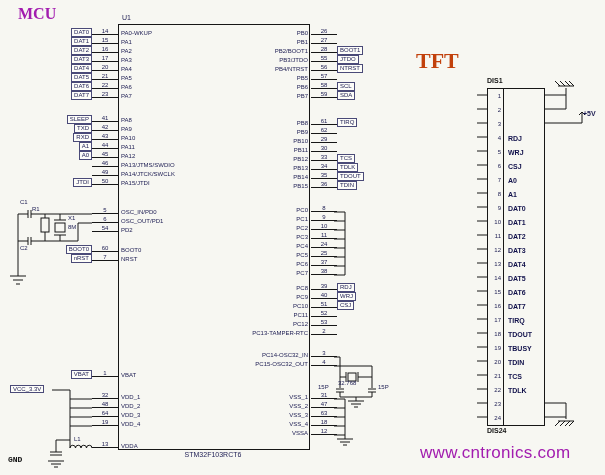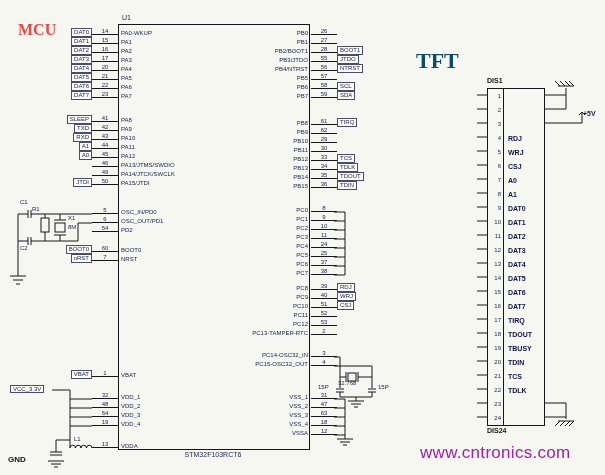--- a/index.html
+++ b/index.html
@@ -12,32 +12,32 @@
   .r .extwrap{justify-content:flex-start}
   .ext{font-size:6px;line-height:7px;color:#1c1c52;white-space:nowrap}
   .ext:not(:empty){border:1px solid #4a4a78;padding:0 2px;background:#fdfdf9}
   .stub{width:26px;height:100%;position:relative}
   .stub::after{content:"";position:absolute;left:0;right:0;bottom:2px;border-bottom:1px solid #161616}
   .pnum{position:absolute;left:0;right:0;bottom:3px;text-align:center;font-size:6px;line-height:6px;color:#1c1c52}
   .pname{font-size:6px;line-height:8px;color:#1c1c52;white-space:nowrap;padding-left:3px}
   .r .pname{width:90px;text-align:right;padding-right:3px;padding-left:0}
   .lbl{position:absolute;font-size:6px;color:#1c1c52;z-index:2;white-space:nowrap}
   .boxed{border:1px solid #4a4a78;padding:0 2px;background:#fdfdf9}
-  .title-mcu{position:absolute;left:18px;top:21px;font-family:"Liberation Serif",serif;font-size:16px;font-weight:bold;color:#ef4444;z-index:2}
-  .title-tft{position:absolute;left:416px;top:48px;font-family:"Liberation Serif",serif;font-size:22px;font-weight:bold;color:#0c4a6e;z-index:2}
+  .title-mcu{position:absolute;left:18px;top:5px;font-family:"Liberation Serif",serif;font-size:16px;font-weight:bold;color:#a21caf;z-index:2}
+  .title-tft{position:absolute;left:416px;top:48px;font-family:"Liberation Serif",serif;font-size:22px;font-weight:bold;color:#c2410c;z-index:2}
   .icref{position:absolute;left:122px;top:14px;font-size:7px;color:#1c1c52;z-index:2}
   .icpart{position:absolute;left:118px;top:451px;width:190px;text-align:center;font-size:7px;color:#1c1c52;z-index:2}
   .tftbox{position:absolute;left:487px;top:88px;width:56px;height:336px;border:1.5px solid #161616;z-index:2;display:flex;flex-direction:column;background:#f7f7f2}
   .trow{height:14px;display:flex;flex:none}
   .tnum{width:13px;border-right:1px solid #161616;font-size:6px;color:#1c1c52;display:flex;align-items:center;justify-content:flex-end;padding-right:2px;flex:none}
   .tlabel{font-size:7px;font-weight:bold;color:#10104a;display:flex;align-items:center;padding-left:4px;white-space:nowrap}
   .disref{position:absolute;font-size:7px;font-weight:bold;color:#111;z-index:2}
   .plus5{position:absolute;left:583px;top:110px;font-size:7px;font-weight:bold;color:#1c1c52;z-index:2}
   .vcclbl{position:absolute;left:10px;top:385px;font-size:6px;color:#1c1c52;z-index:2}
-  .gndlbl{position:absolute;left:8px;top:455px;font-size:8px;font-weight:bold;color:#111;z-index:2;font-family:Liberation Sans, sans-serif}
+  .gndlbl{position:absolute;left:8px;top:455px;font-size:8px;font-weight:bold;color:#111;z-index:2;font-family:Liberation Mono, monospace}
   .watermark{position:absolute;left:420px;top:443px;font-size:17px;color:#a21caf;z-index:3;letter-spacing:.3px}
 </style>
 </head>
 <body>
 
 <div class="canvas">
 
   <div class="title-mcu">MCU</div>
   <div class="title-tft">TFT</div>
 

